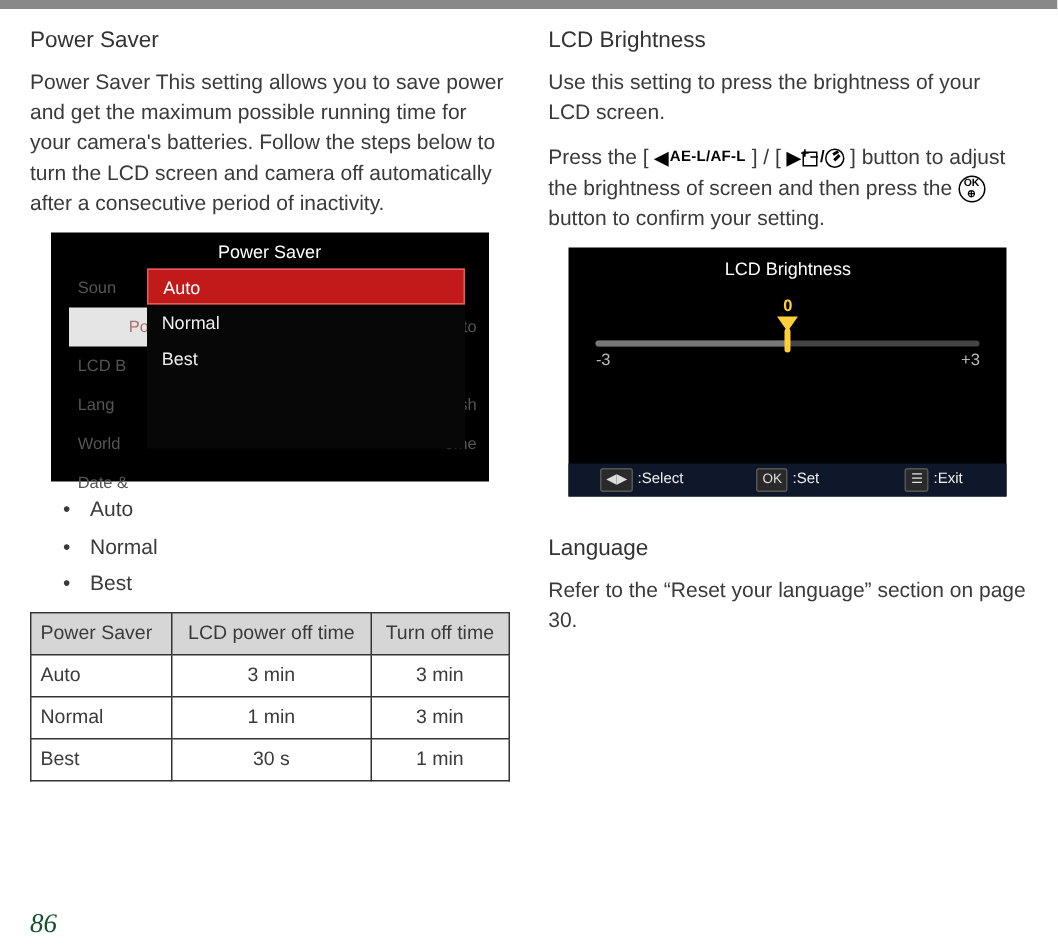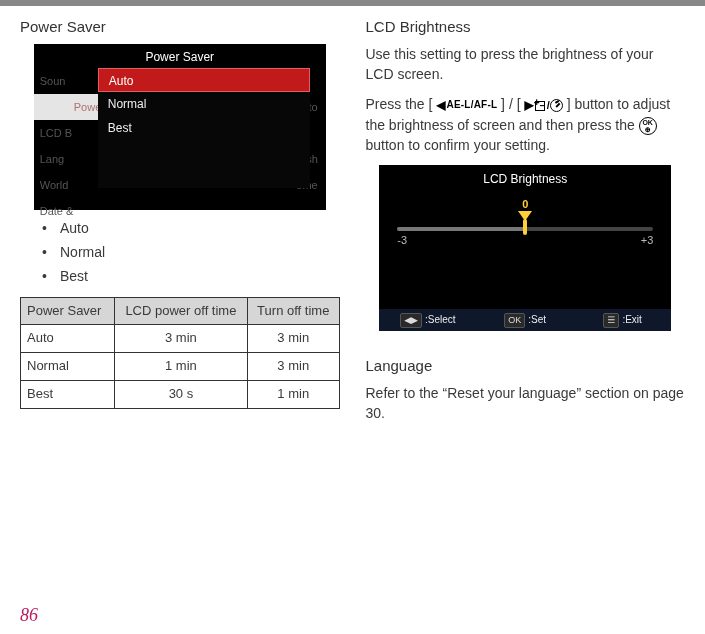--- a/index.html
+++ b/index.html
@@ -20,30 +20,30 @@
   .bullets { list-style: none; margin: 8px 0 10px 22px; }
   .bullets li { position: relative; padding-left: 18px; margin: 4px 0; }
   .bullets li::before { content: "•"; position: absolute; left: 0; }
   .table { border-collapse: collapse; width: 100%; margin-top: 6px; }
   .table th, .table td {
     border: 1px solid #333; padding: 4px 6px; font-size: 13px;
     font-weight: normal; text-align: center;
   }
   .table th:first-child, .table td:first-child { text-align: left; }
   .table thead th { background: #d6d6d6; }
-  .pagenum { position: absolute; left: 20px; top: 602px; font-size: 18px; font-style: italic; font-family: Georgia, serif; color:#be185d; }
+  .pagenum { position: absolute; left: 20px; top: 602px; font-size: 18px; font-style: italic; font-family: Georgia, serif; color:#14532d; }
 
   
   .cam {
     width: 292px; height: 166px; background: #000; margin: 4px auto 6px auto;
     position: relative; font-size: 12px; color: #ddd;
   }
   .cam-title { text-align: center; padding: 5px 0; font-size: 12px; color: #fff; }
   .cam-side { position: absolute; left: 0; top: 24px; width: 64px; }
-  .cam-side-row { height: 26px; line-height: 26px; padding-left: 6px; color: #555; font-size: 11px; overflow: hidden; }
+  .cam-side-row { height: 26px; line-height: 26px; padding-left: 6px; color: #555; font-size: 11px; overflow: hidden; margin-left: 12px; }
   .cam-side-row.sel { background: #e5e5e5; color: #b07070; padding-left: 40px; }
   .cam-menu { position: absolute; left: 64px; right: 16px; top: 24px; background: #070707; height: 120px; }
   .cam-menu-row { height: 24px; line-height: 24px; padding-left: 10px; color: #eee; font-size: 12px; }
   .cam-menu-row.sel { background: #c21a1a; color: #fff; border: 1px solid #e06060; }
   .cam-right-label { position: absolute; right: 4px; top: 24px; width: 40px; }
   .cam-right-label .r { height: 26px; line-height: 26px; text-align: right; color: #555; font-size: 11px; padding-right: 4px; }
 
   
   .cam2 {
     width: 292px; height: 166px; background: #000; margin: 6px auto 24px auto;
@@ -85,20 +85,21 @@
 </style>
 </head>
 <body>
 
 <div class="topbar"></div>
 
 <div class="page">
 
   <div class="col">
     <div class="heading">Power Saver</div>
+    <div class="para">Power Saver This setting allows you to save power and get the maximum possible running time for your camera's batteries. Follow the steps below to turn the LCD screen and camera off automatically after a consecutive period of inactivity.</div>
 
     <div class="cam">
       <div class="cam-title">Power Saver</div>
       <div class="cam-side">
         <div class="cam-side-row">Soun</div>
         <div class="cam-side-row sel">Powe</div>
         <div class="cam-side-row">LCD B</div>
         <div class="cam-side-row">Lang</div>
         <div class="cam-side-row">World</div>
         <div class="cam-side-row">Date &amp;</div>

